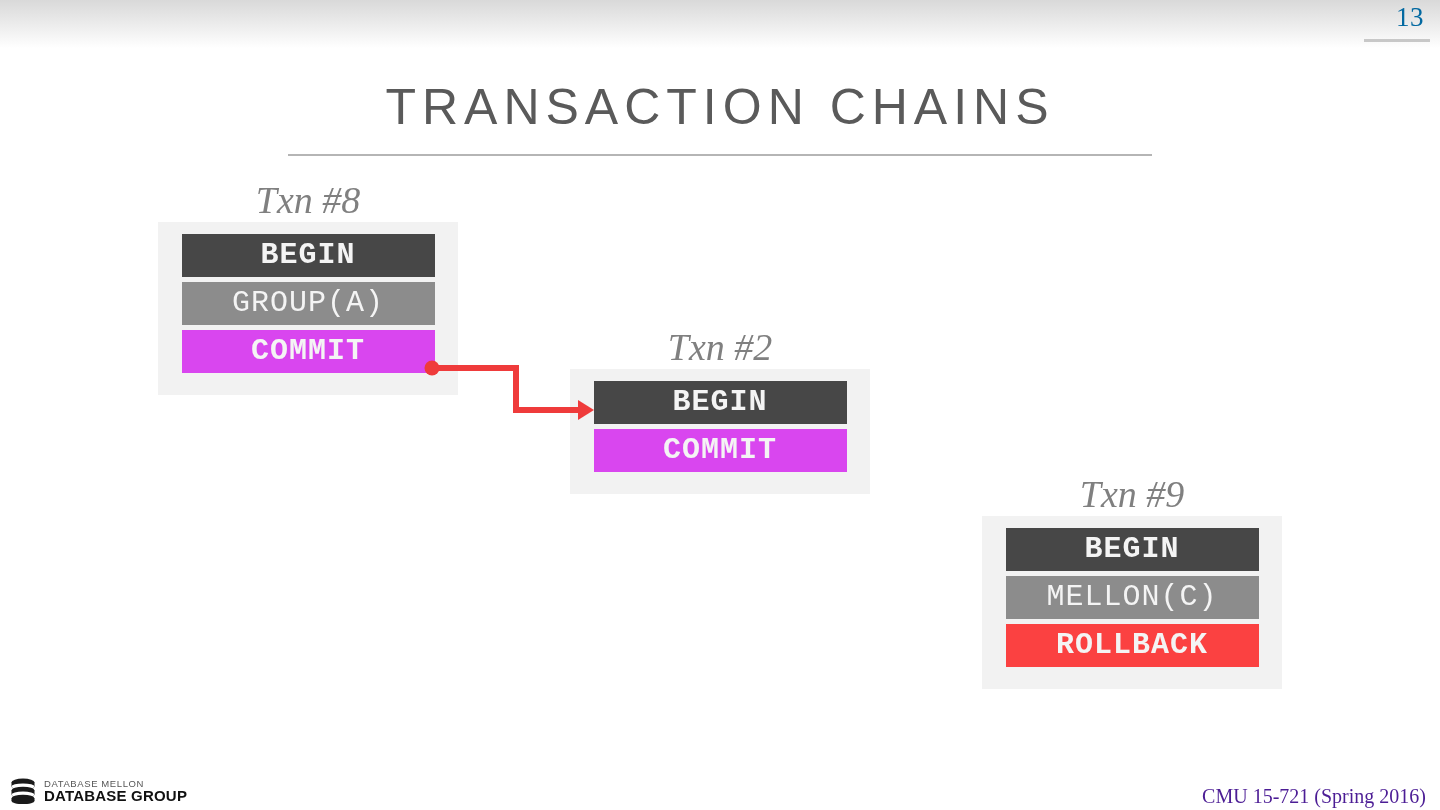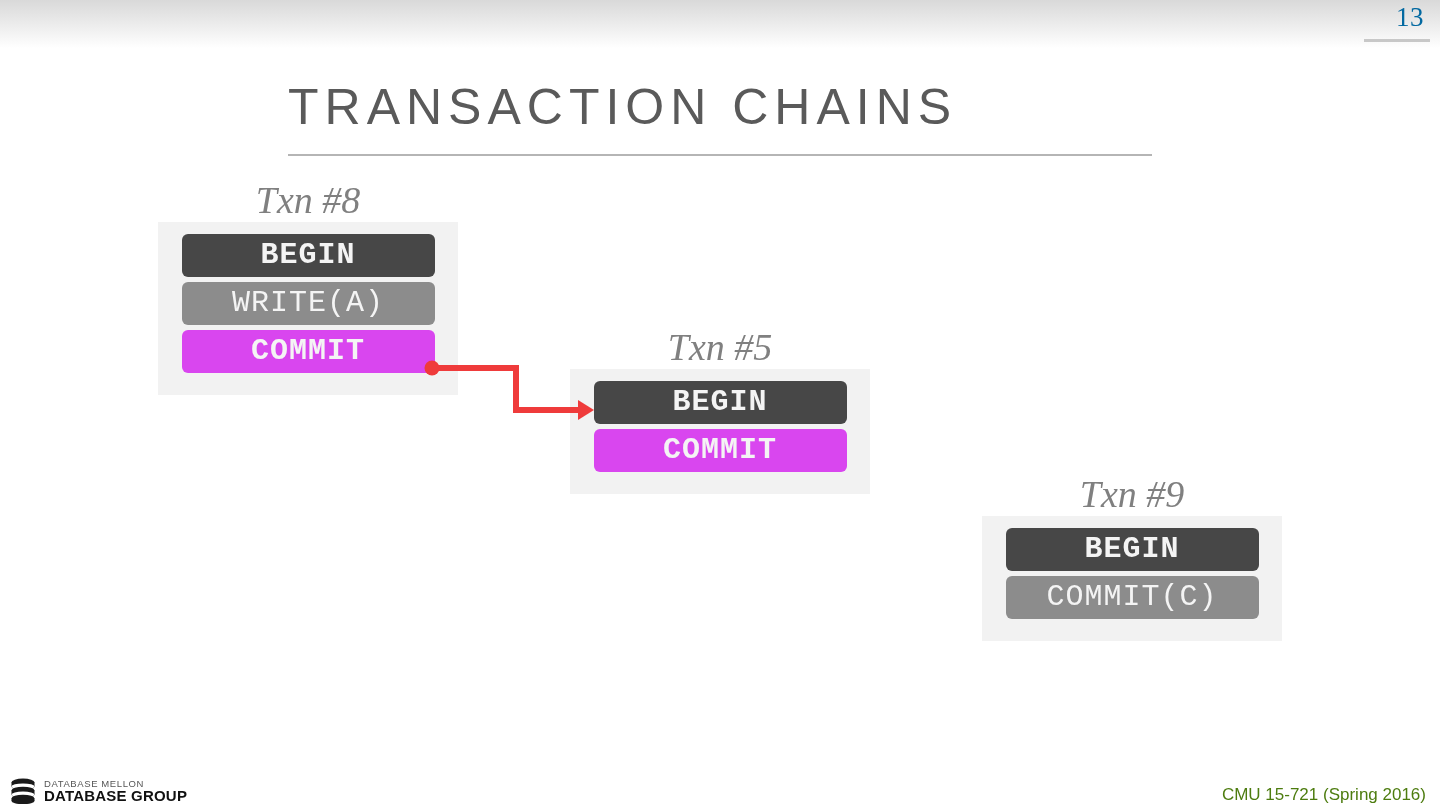--- a/index.html
+++ b/index.html
@@ -43,20 +43,21 @@
     width: 66px;
     height: 3px;
     background: #c8c8c8;
   }
 
   .slide-title {
     position: absolute;
     left: 288px;
     top: 78px;
     width: 864px;
+    text-align: center;
     font-family: "Liberation Sans", sans-serif;
     font-size: 50px;
     font-weight: 400;
     color: #5a5a5a;
     letter-spacing: 6px;
     white-space: nowrap;
   }
   .title-rule {
     position: absolute;
     left: 288px;
@@ -94,21 +95,20 @@
     width: 253px;
     margin: 0 auto 5px auto;
     height: 43px;
     line-height: 43px;
     text-align: center;
     font-family: "Liberation Mono", "DejaVu Sans Mono", monospace;
     font-size: 30px;
     color: #f4f4f4;
     letter-spacing: 1px;
     box-sizing: border-box;
-    border-radius: 6px;
   }
   .stmt:last-child { margin-bottom: 0; }
   .stmt.begin   { background: #474747; font-weight: bold; }
   .stmt.write   { background: #8c8c8c; font-weight: normal; }
   .stmt.commit  { background: #d946ef; font-weight: bold; }
   .stmt.rollback{ background: #fb4141; font-weight: bold; }
 
   
   #txn1 { left: 158px; top: 178px; }
   #txn1 .txn-box { top: 44px; }
@@ -152,61 +152,62 @@
     font-weight: bold;
     letter-spacing: 0.2px;
     color: #111111;
     line-height: 14px;
     white-space: nowrap;
   }
   .footer-course {
     position: absolute;
     right: 14px;
     top: 785px;
-    font-family: Liberation Sans, sans-serif;
-    font-size: 17px;
-    color: #4d7c0f;
+    font-family: Liberation Serif, serif;
+    font-size: 20px;
+    color: #4c1d95;
     white-space: nowrap;
   }
 </style>
 </head>
 <body>
 
 <div class="slide">
 
   <div class="top-band"></div>
 
   <div class="page-number">13</div>
   <div class="page-number-rule"></div>
 
   <div class="slide-title">TRANSACTION CHAINS</div>
   <div class="title-rule"></div>
 
   <div class="txn-group" id="txn1">
     <div class="txn-label">Txn #8</div>
     <div class="txn-box">
       <div class="stmt begin">BEGIN</div>
-      <div class="stmt write">WRITE(A)</div>
+      <div class="stmt write">GROUP(A)</div>
       <div class="stmt commit">COMMIT</div>
     </div>
   </div>
 
   <div class="txn-group" id="txn2">
-    <div class="txn-label">Txn #5</div>
+    <div class="txn-label">Txn #2</div>
     <div class="txn-box">
       <div class="stmt begin">BEGIN</div>
       <div class="stmt commit">COMMIT</div>
     </div>
   </div>
 
   <div class="txn-group" id="txn3">
     <div class="txn-label">Txn #9</div>
     <div class="txn-box">
       <div class="stmt begin">BEGIN</div>
-      <div class="stmt write">COMMIT(C)</div>
+      <div class="stmt write">MELLON(C)</div>
+      <div class="stmt rollback">ROLLBACK</div>
     </div>
   </div>
 
   <svg class="connector" viewBox="0 0 1440 810" width="1440" height="810">
     <polyline points="432,368 516,368 516,410 588,410" fill="none" stroke="#ef3b3b" stroke-width="6" stroke-linecap="butt" stroke-linejoin="miter"></polyline>
     <circle cx="432" cy="368" r="7.5" fill="#ef3b3b"></circle>
     <polygon points="594,410 578,400 578,420" fill="#ef3b3b"></polygon>
   </svg>
 
   <div class="footer-logo">

